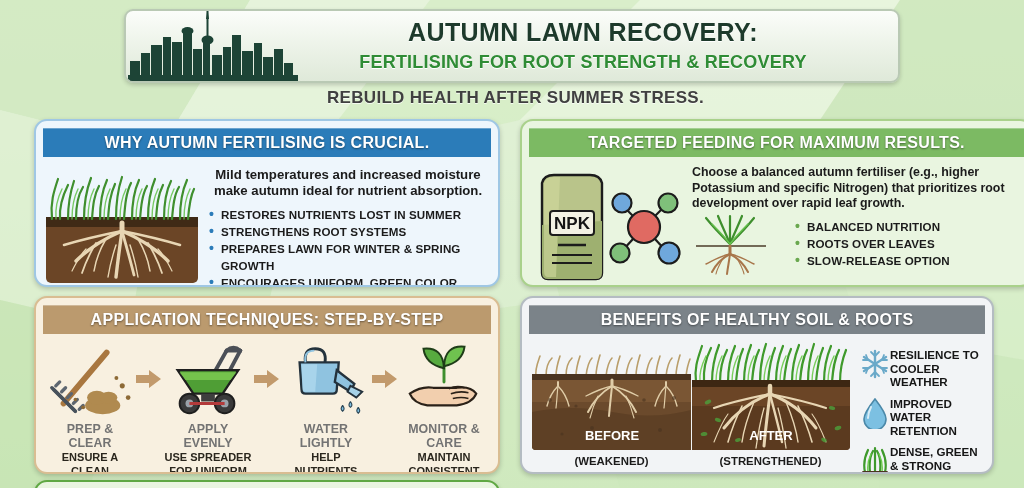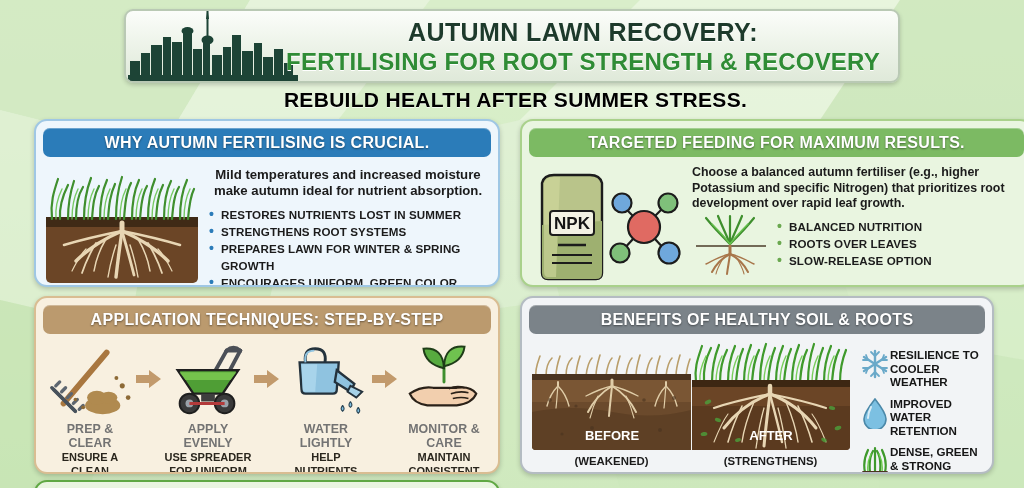--- a/index.html
+++ b/index.html
@@ -37,44 +37,44 @@
   .title-text {
     position: absolute; left: 150px; right: 8px; top: 6px;
     text-align: center;
   }
   .title-line1 {
     font-size: 25px; font-weight: bold; letter-spacing: .4px;
     color: #1d3a2b; line-height: 30px;
     text-shadow: 0 1px 0 #fff;
   }
   .title-line2 {
-    font-size: 24px; font-weight: bold; letter-spacing: .2px;
+    font-size: 18px; font-weight: bold; letter-spacing: .2px;
     color: #2f8c35; line-height: 30px;
     text-shadow: 0 1px 0 #fff;
   }
   .subtitle {
     position: absolute; left: 0; right: 0; top: 88px;
     text-align: center;
-    font-size: 21px; font-weight: bold; letter-spacing: .3px;
-    color: #000000;
+    font-size: 17px; font-weight: bold; letter-spacing: .3px;
+    color: #404040;
     text-shadow: 0 1px 0 rgba(255,255,255,.7);
     padding-left: 7px;
   }
 
   
   .card {
     position: absolute;
     border-radius: 13px;
     box-shadow: 0 2px 5px rgba(0,0,0,.20);
     overflow: hidden;
   }
   .card-head {
     margin: 7px 7px 0 7px;
     height: 29px;
-    border-radius: 7px;
+    border-radius: 0;
     display: flex; align-items: center; justify-content: center;
     color: #ffffff;
     font-size: 16px; font-weight: bold; letter-spacing: .3px;
     text-shadow: 0 1px 2px rgba(0,0,0,.45);
     box-shadow: inset 0 1px 0 rgba(255,255,255,.30);
   }
   .card-body { padding: 8px 10px 8px 10px; display: flex; gap: 10px; }
 
   
   #card-why      { left: 34px;  top: 119px; width: 466px; height: 168px;
@@ -117,21 +117,21 @@
     content: "•"; position: absolute; left: 1px; top: -1px;
     font-size: 14px; line-height: 18px;
   }
   #card-why ul.bullets li::before { color: #2b7cb9; }
   #card-feeding ul.bullets li::before { color: #6aa84f; }
 
   
   .feed-art { flex: 0 0 150px; width: 150px; height: 120px; }
   .feed-right { flex: 1; }
   .feed-lead { font-size: 12.4px; font-weight: bold; color: #1b1b1b; line-height: 15.5px; margin-bottom: 6px; }
-  .feed-lower { display: flex; gap: 6px; align-items: flex-start; }
+  .feed-lower { display: flex; gap: 24px; align-items: flex-start; }
   .feed-sprout { flex: 0 0 78px; width: 78px; height: 62px; margin-top: -4px; }
 
   
   .steps-row { display: flex; align-items: flex-start; width: 100%; padding: 2px 2px 0 2px; }
   .step { flex: 1 1 0; text-align: center; }
   .step-icon { width: 100%; height: 74px; }
   .step-title {
     margin-top: 2px;
     font-size: 12.4px; font-weight: bold; color: #737373; letter-spacing: .1px;
   }
@@ -582,21 +582,21 @@
               <ellipse cx="292" cy="98" rx="3" ry="1.8" transform="rotate(25 292 98)"></ellipse>
               <ellipse cx="206" cy="98" rx="3" ry="1.8" transform="rotate(-15 206 98)"></ellipse>
             </g>
           </g>
 
           <text x="80" y="98" font-family="Liberation Sans, sans-serif" font-size="13" font-weight="bold" fill="#ffffff" text-anchor="middle">BEFORE</text>
           <text x="239" y="98" font-family="Liberation Sans, sans-serif" font-size="13" font-weight="bold" fill="#ffffff" text-anchor="middle">AFTER</text>
         </svg>
         <div class="ba-caps">
           <div class="ba-cap">(WEAKENED)</div>
-          <div class="ba-cap">(STRENGTHENS)</div>
+          <div class="ba-cap">(STRENGTHENED)</div>
         </div>
       </div>
 
       <div class="ben-list">
         <div class="ben-item">
           <svg class="ben-ico" viewBox="0 0 30 32">
             <g stroke="#6aa9c9" stroke-width="2.4" stroke-linecap="round">
               <line x1="15" y1="3" x2="15" y2="29"></line>
               <line x1="4" y1="9" x2="26" y2="23"></line>
               <line x1="26" y1="9" x2="4" y2="23"></line>

